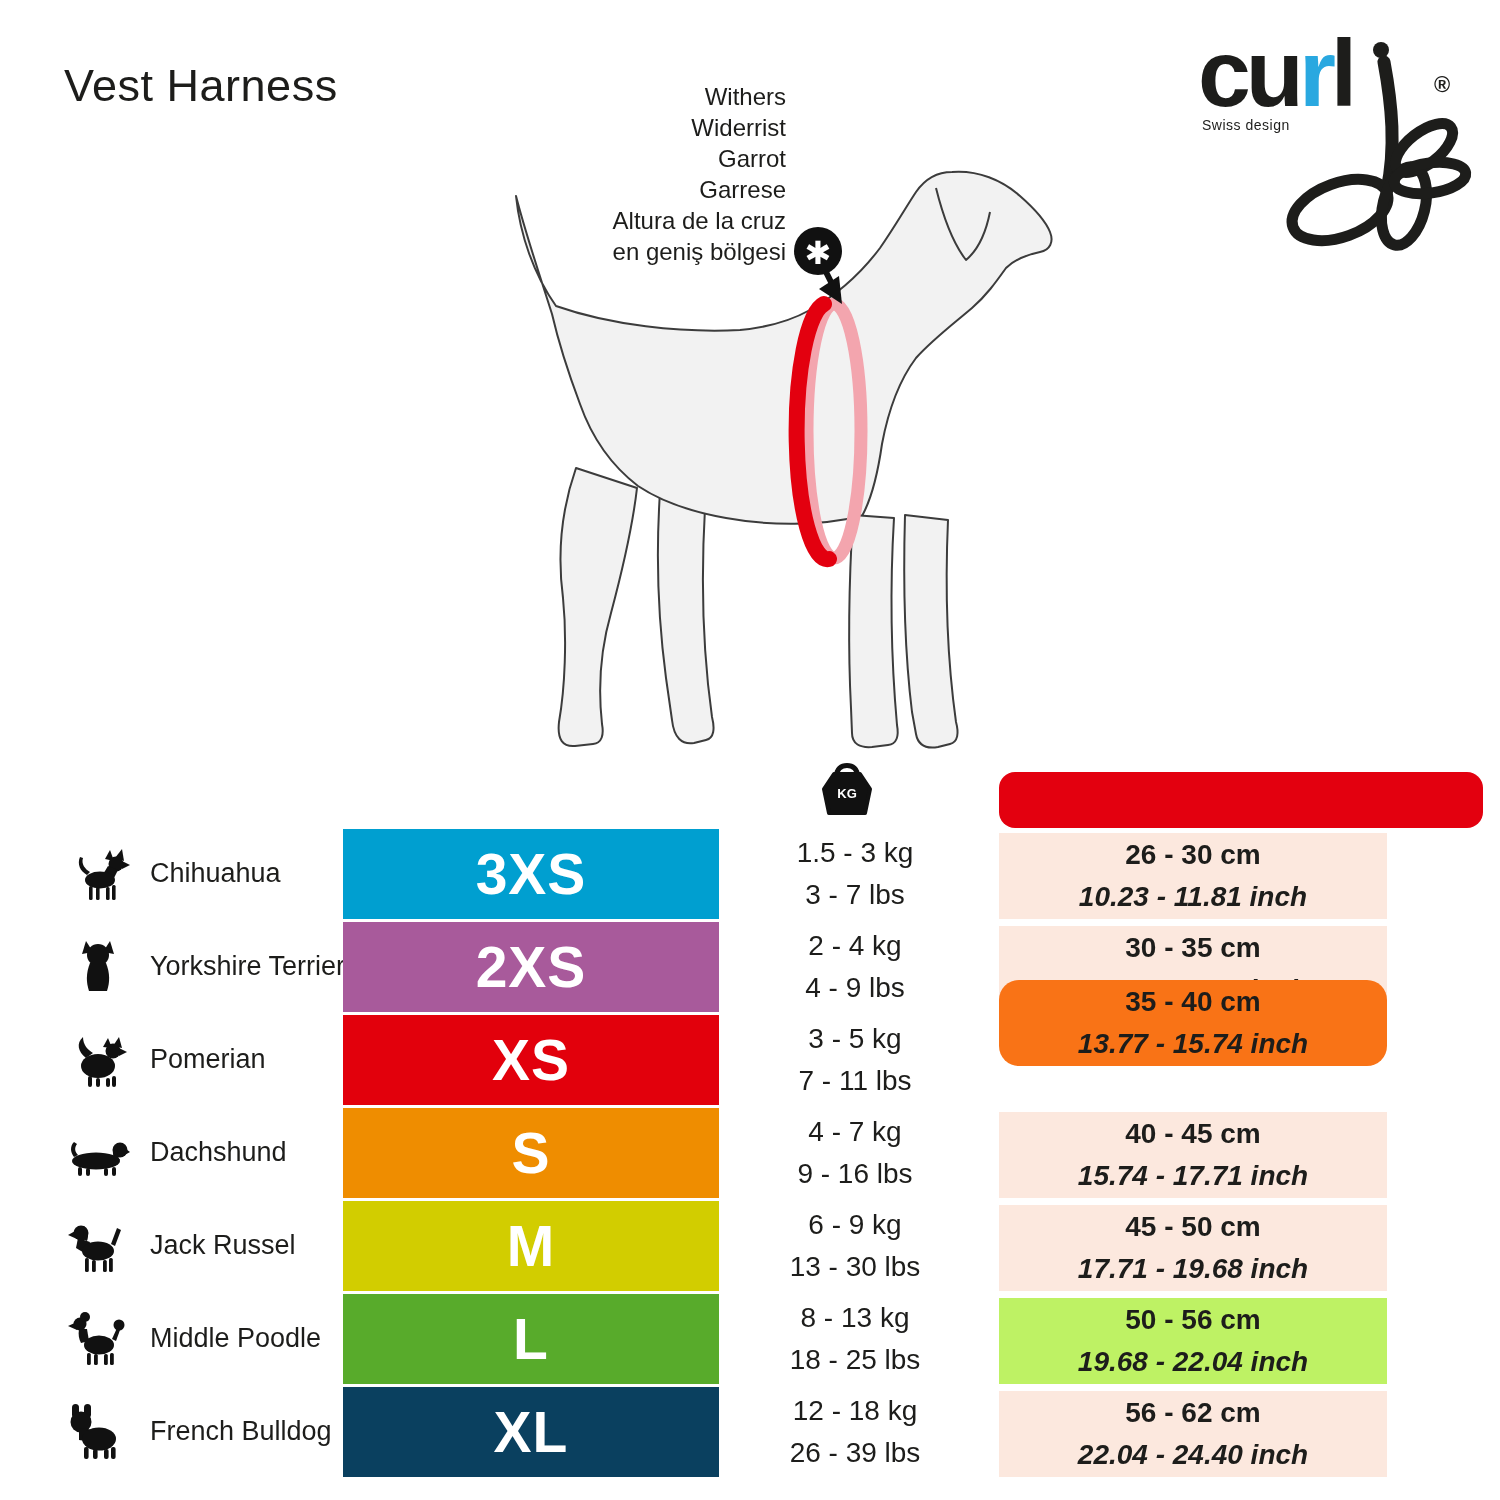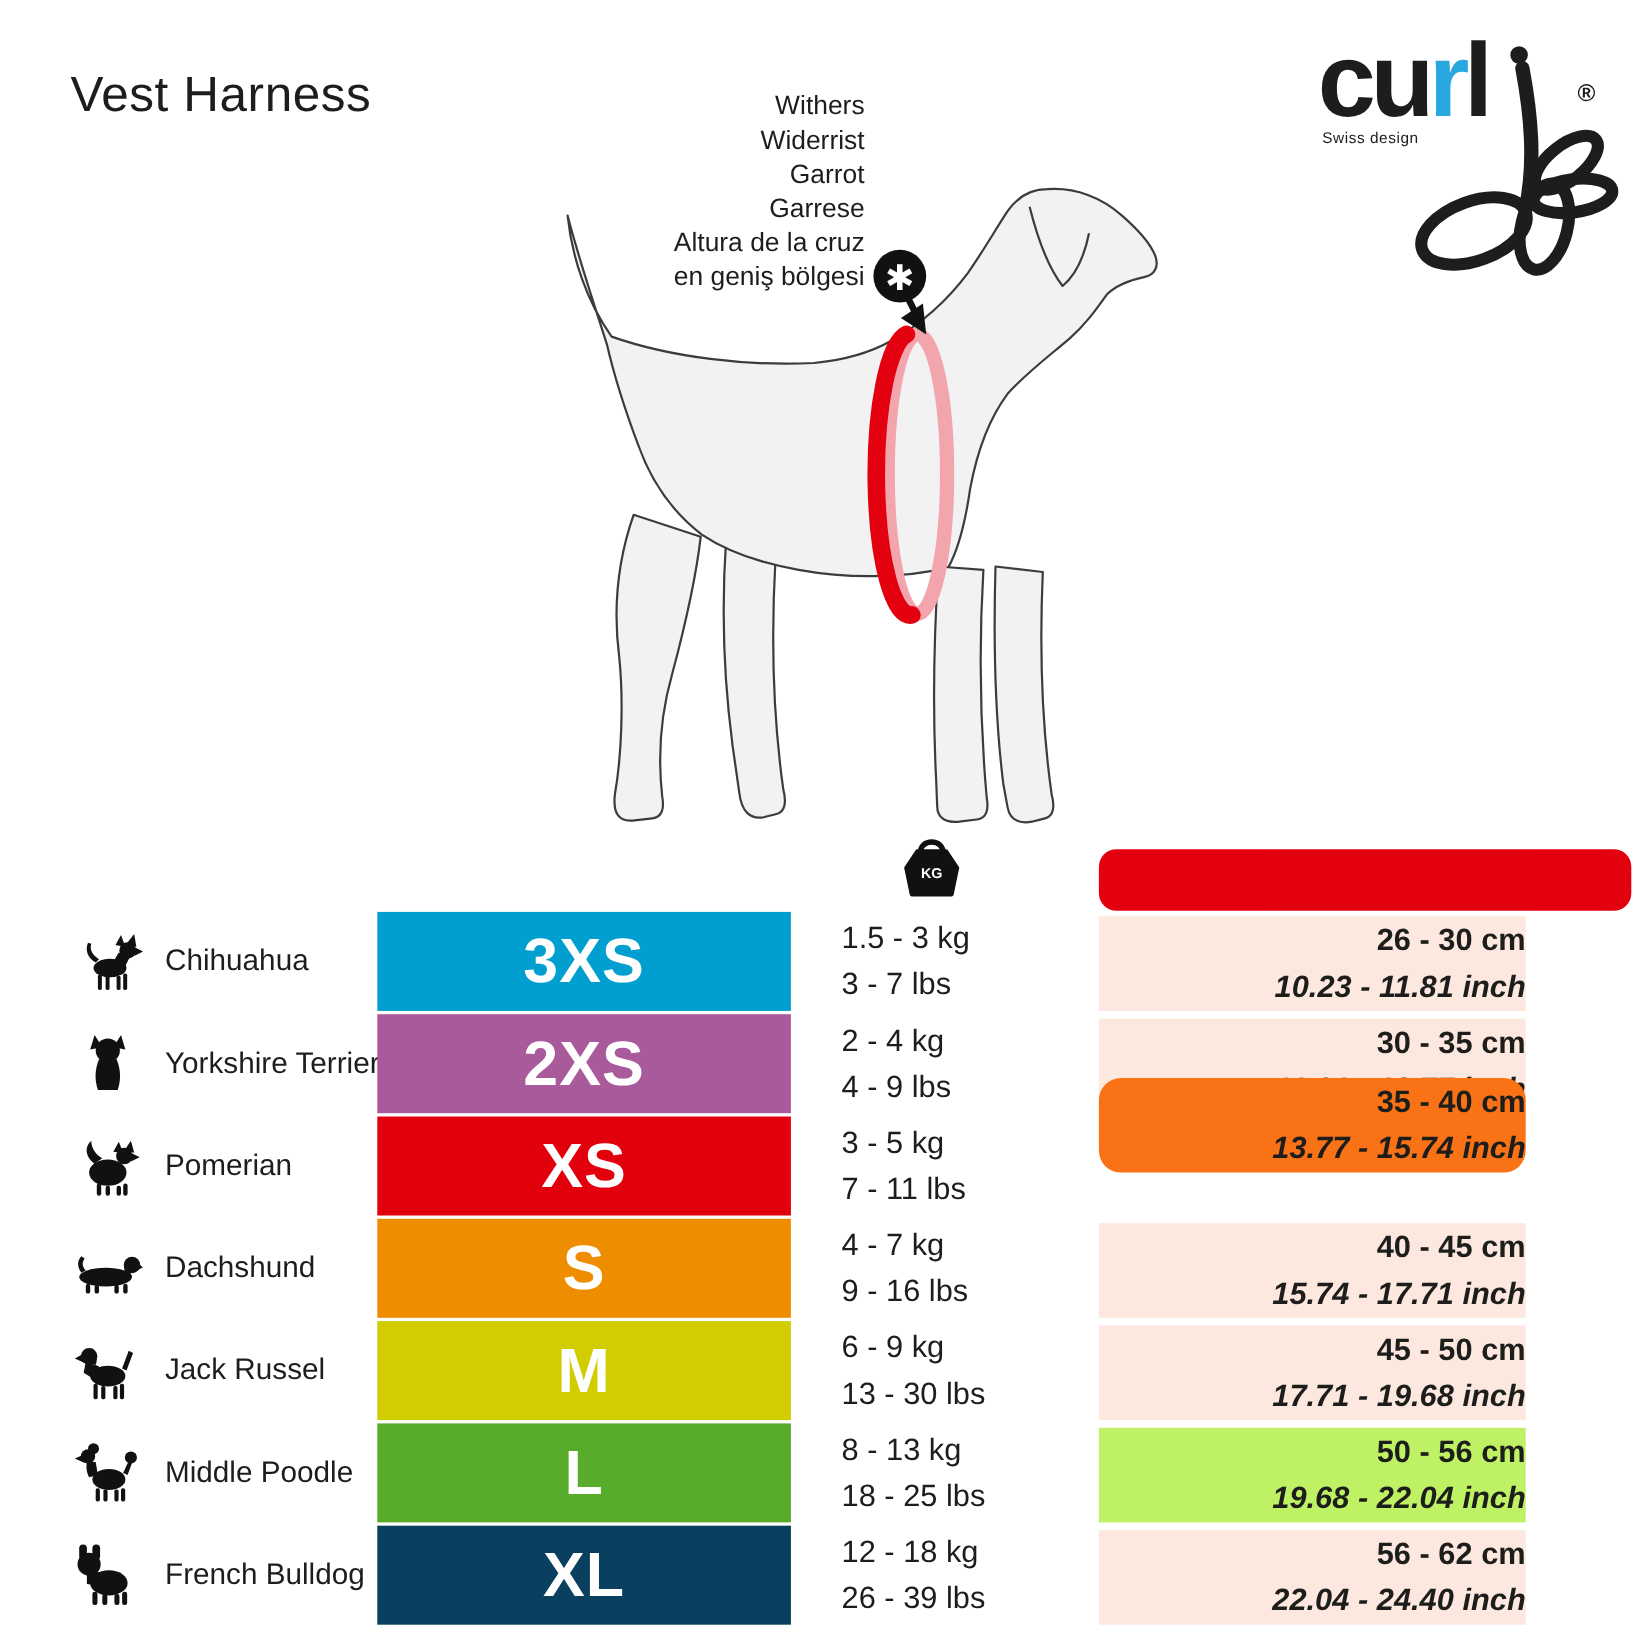--- a/index.html
+++ b/index.html
@@ -14,24 +14,24 @@
   .brand .accent{}
   .brand-reg{left:1434px;top:72px;font-size:22px;font-weight:bold;}
   .tagline{left:1202px;top:117px;font-size:14px;letter-spacing:.5px;}
   .logo-svg{left:1190px;top:30px;}
   
   .dog-svg{left:420px;top:140px;}
   
   .bar{left:343px;width:376px;height:90px;display:flex;align-items:center;justify-content:center;}
   .bar-label{color:#fff;font-weight:bold;font-size:57px;letter-spacing:1px;}
   .wrow{left:765px;width:180px;height:90px;display:flex;flex-direction:column;
-        justify-content:center;align-items:flex-start;row-gap:14px;font-size:28px;}
+        justify-content:center;align-items:center;row-gap:14px;font-size:28px;}
   .wrow div{line-height:28px;}
   .prow{left:999px;width:388px;height:86px;display:flex;flex-direction:column;
-        justify-content:center;align-items:flex-end;row-gap:14px;font-size:28px;}
+        justify-content:center;align-items:center;row-gap:14px;font-size:28px;}
   .prow div{line-height:28px;}
   .prow .cm{font-weight:bold;}
   .prow .inch{font-weight:bold;font-style:italic;}
   .redbar{left:999px;top:772px;width:484px;height:56px;border-radius:16px;}
   .breed{left:66px;display:flex;align-items:center;height:62px;}
   .breed svg{width:64px;height:58px;flex:0 0 64px;}
   .bname{margin-left:20px;font-size:27px;}
   .kgicon{left:820px;top:760px;}
 </style>
 </head>

